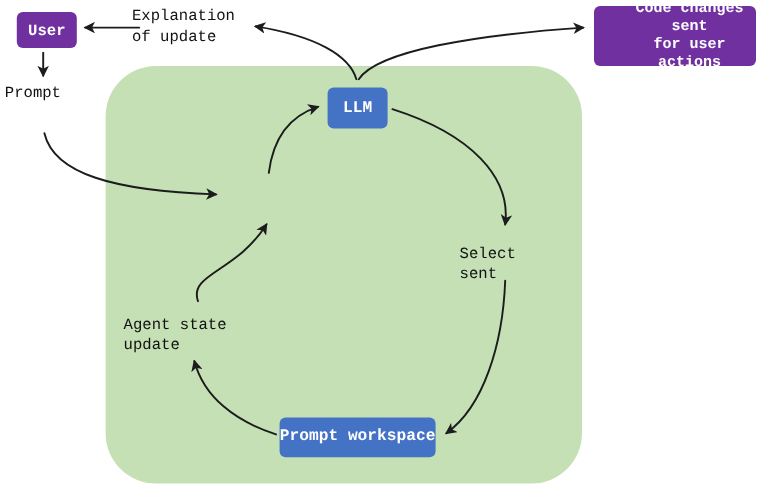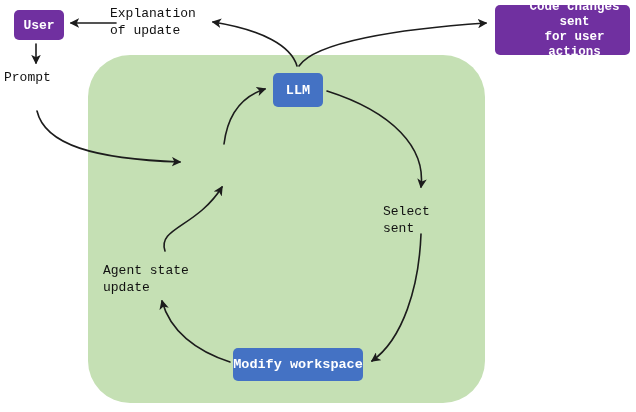--- a/index.html
+++ b/index.html
@@ -118,21 +118,21 @@
     <div>Code changes sent</div>
     <div>for user actions</div>
   </div>
 
   <div class="node blue" id="node-llm">
     <div>LLM</div>
   </div>
 
 
   <div class="node blue" id="node-modify">
-    <div>Modify workspace</div>
+    <div>Prompt workspace</div>
   </div>
 
   <div class="float-label" id="label-explanation">
     <div>Explanation</div>
     <div>of update</div>
   </div>
 
   <div class="float-label" id="label-problem">
     <div>Prompt</div>
   </div>

